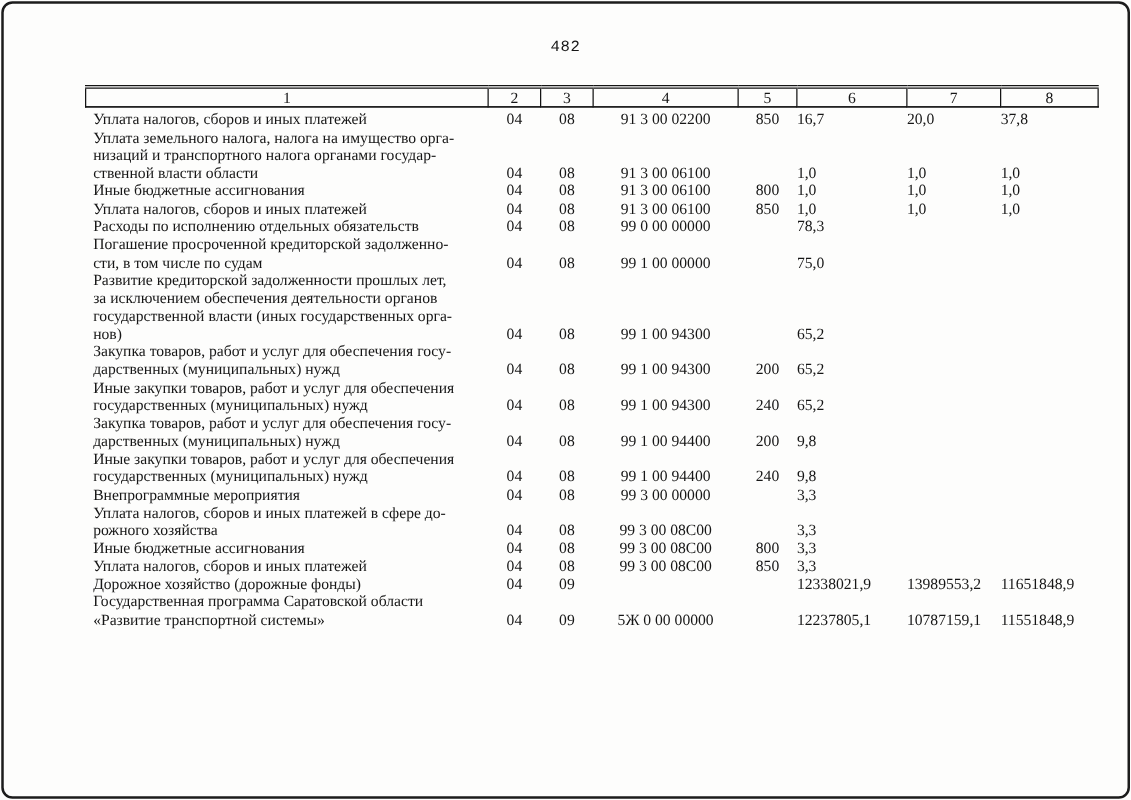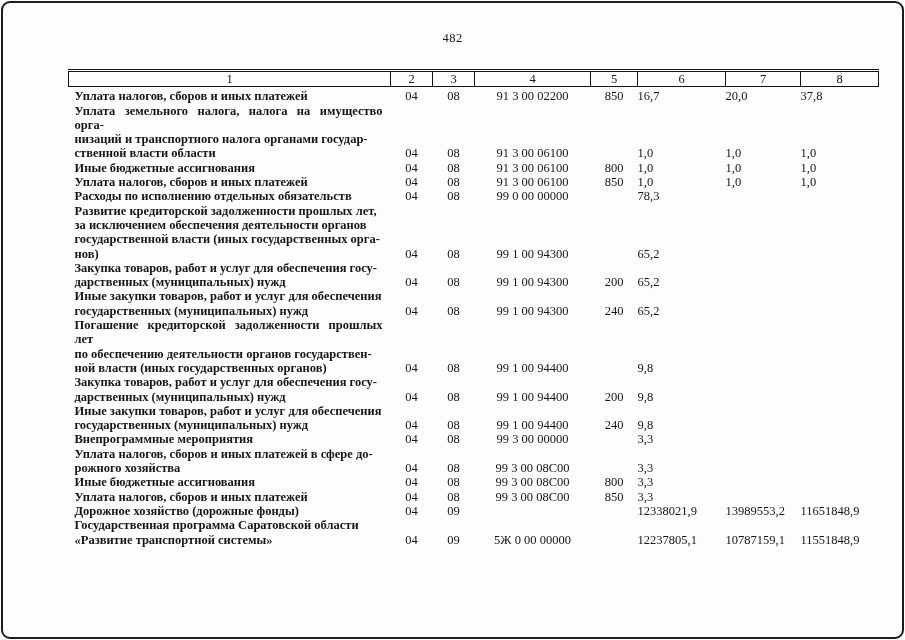--- a/index.html
+++ b/index.html
@@ -15,20 +15,21 @@
     position: absolute; inset: 1px;
     border: 2px solid #1c1c1c;
     border-radius: 9px;
     pointer-events: none;
   }
   .page-number {
     text-align: center;
     margin-top: 31px;
     font-size: 12.5px;
     letter-spacing: 0.5px;
+    font-family: Liberation Mono, monospace;
   }
   table.budget {
     border-collapse: collapse;
     table-layout: fixed;
     margin: 23px 0 0 68px;
     width: 810px;
     font-size: 12.5px;
     line-height: 14.3px;
   }
   thead td {
@@ -41,21 +42,20 @@
   tbody td {
     padding: 0;
     vertical-align: bottom;
   }
   td.name {
     text-align: justify;
     white-space: pre-line;
     vertical-align: top;
     padding-right: 8px;
     padding-left: 6px;
-    font-weight: bold;
   }
   tbody tr:first-child td { padding-top: 2px; }
   td.c { text-align: center; }
   td.r { text-align: left; }
   td.r6 { padding-right: 13px; }
   td.r7 { padding-right: 7px; }
   td.r8 { padding-right: 12px; }
 </style>
 </head>
 <body>
@@ -134,20 +134,31 @@
         <td class="name">Расходы по исполнению отдельных обязательств</td>
         <td class="c">04</td>
         <td class="c">08</td>
         <td class="c">99 0 00 00000</td>
         <td class="c"></td>
         <td class="r r6">78,3</td>
         <td class="r r7"></td>
         <td class="r r8"></td>
       </tr>
       <tr>
+        <td class="name">Погашение просроченной кредиторской задолженно-
+сти, в том числе по судам</td>
+        <td class="c">04</td>
+        <td class="c">08</td>
+        <td class="c">99 1 00 00000</td>
+        <td class="c"></td>
+        <td class="r r6">75,0</td>
+        <td class="r r7"></td>
+        <td class="r r8"></td>
+      </tr>
+      <tr>
         <td class="name">Развитие кредиторской задолженности прошлых лет,
 за исключением обеспечения деятельности органов
 государственной власти (иных государственных орга-
 нов)</td>
         <td class="c">04</td>
         <td class="c">08</td>
         <td class="c">99 1 00 94300</td>
         <td class="c"></td>
         <td class="r r6">65,2</td>
         <td class="r r7"></td>
@@ -169,32 +180,20 @@
 государственных (муниципальных) нужд</td>
         <td class="c">04</td>
         <td class="c">08</td>
         <td class="c">99 1 00 94300</td>
         <td class="c">240</td>
         <td class="r r6">65,2</td>
         <td class="r r7"></td>
         <td class="r r8"></td>
       </tr>
       <tr>
-        <td class="name">Погашение кредиторской задолженности прошлых лет
-по обеспечению деятельности органов государствен-
-ной власти (иных государственных органов)</td>
-        <td class="c">04</td>
-        <td class="c">08</td>
-        <td class="c">99 1 00 94400</td>
-        <td class="c"></td>
-        <td class="r r6">9,8</td>
-        <td class="r r7"></td>
-        <td class="r r8"></td>
-      </tr>
-      <tr>
         <td class="name">Закупка товаров, работ и услуг для обеспечения госу-
 дарственных (муниципальных) нужд</td>
         <td class="c">04</td>
         <td class="c">08</td>
         <td class="c">99 1 00 94400</td>
         <td class="c">200</td>
         <td class="r r6">9,8</td>
         <td class="r r7"></td>
         <td class="r r8"></td>
       </tr>

